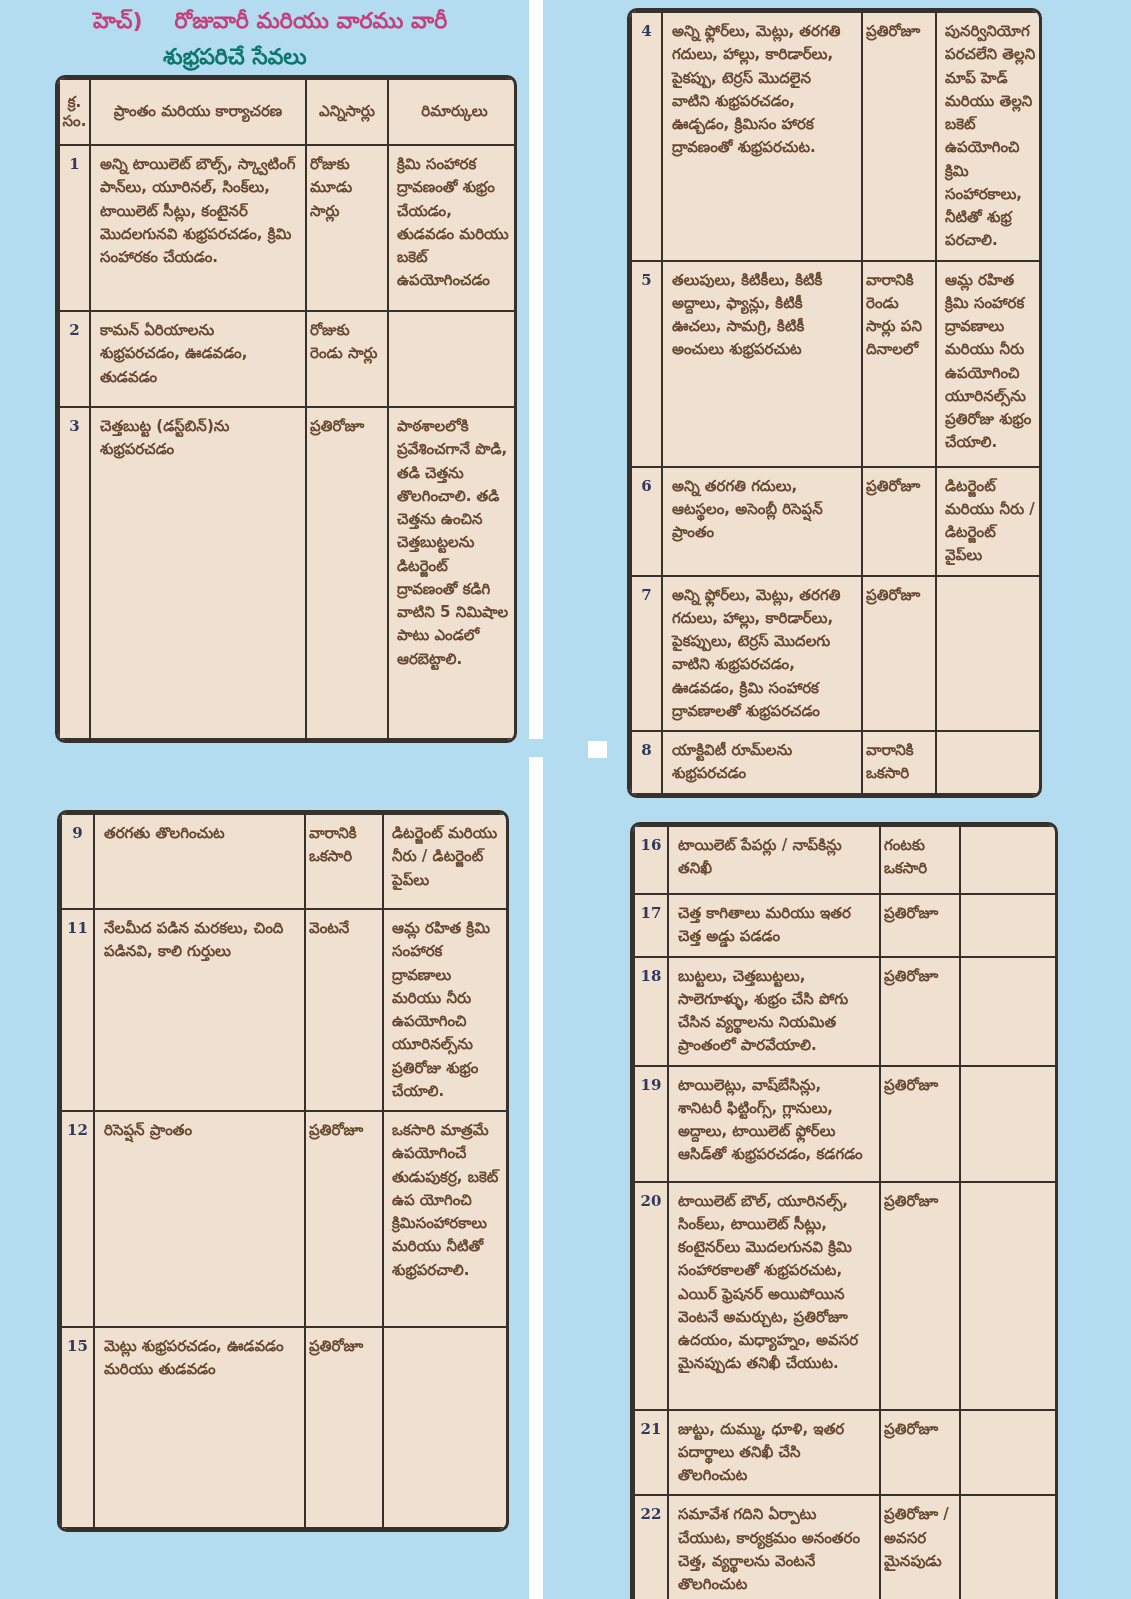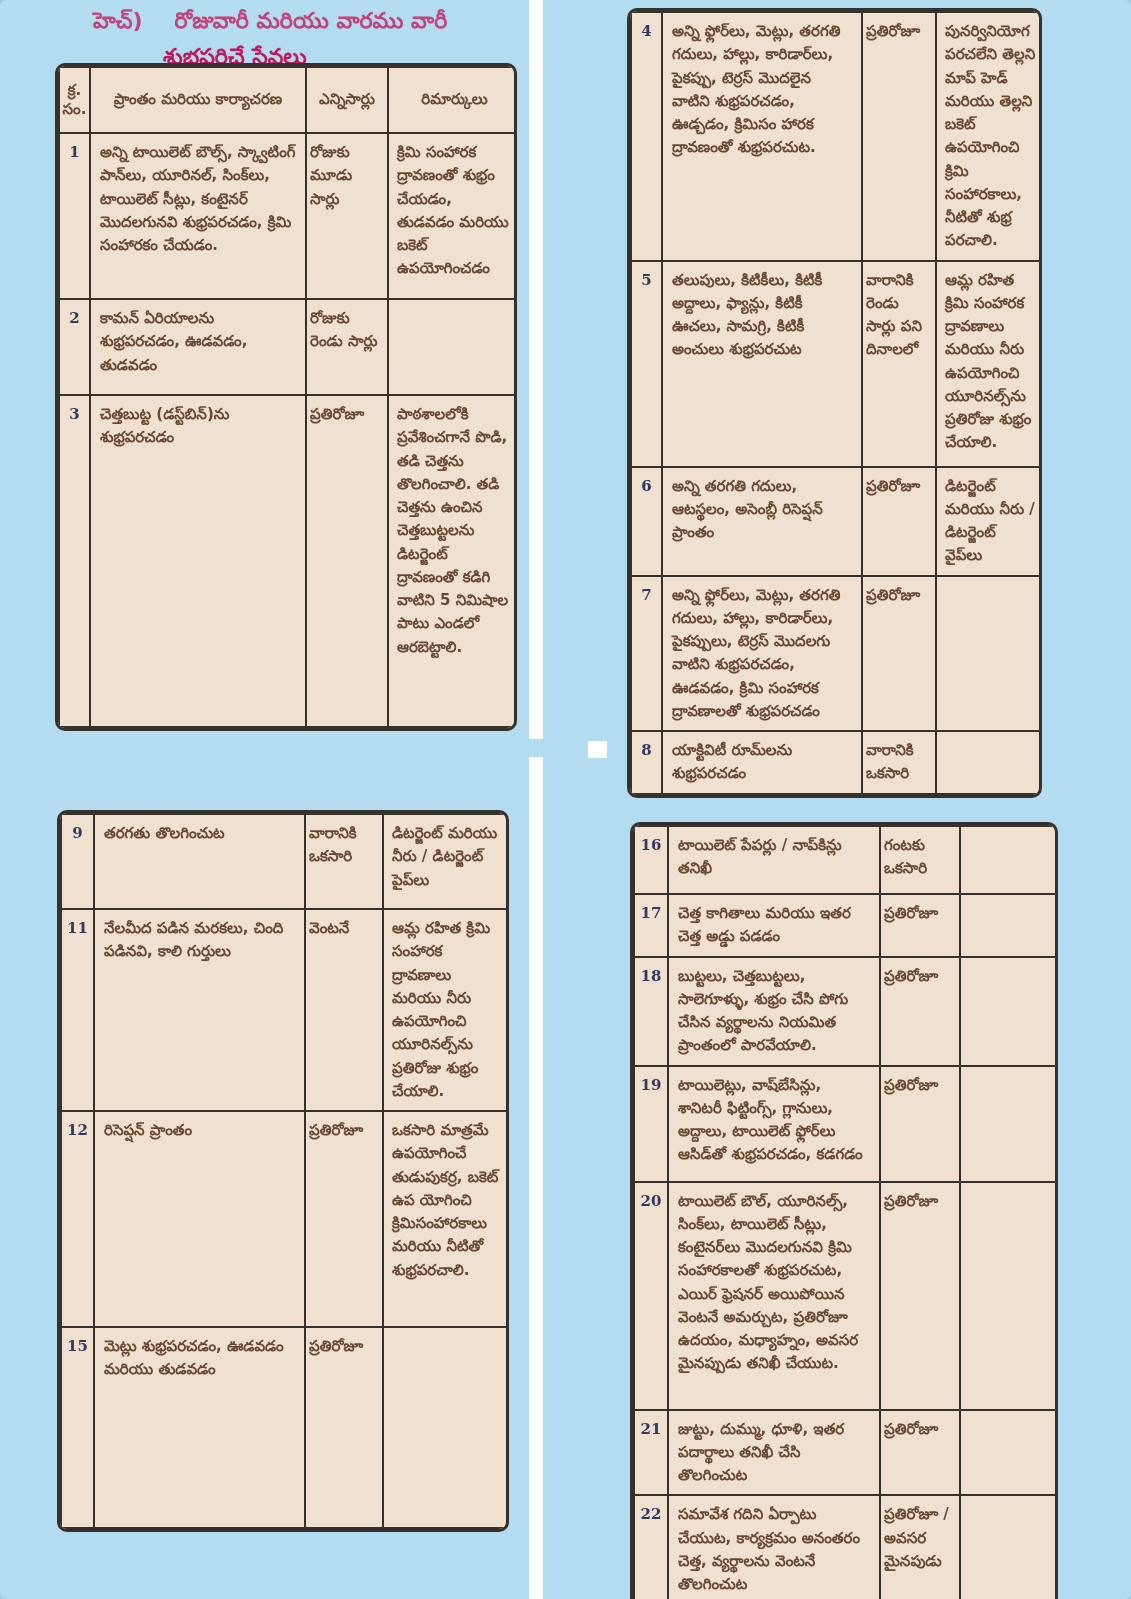--- a/index.html
+++ b/index.html
@@ -3,35 +3,34 @@
 <meta charset="utf-8">
 <style>
   * { margin:0; padding:0; box-sizing:border-box; }
   html,body { background:#9fc9e0; }
   .page {
     position:relative;
     width:1131px; height:1599px;
     background:#b4dcf0;
     overflow:hidden;
     font-family:"DejaVu Sans", sans-serif;
-    border-radius:6px;
   }
 
   
   .white-strip { position:absolute; left:529px; width:14px; background:#ffffff; }
   .strip-top { top:0; height:739px; }
   .strip-bottom { top:757px; height:842px; }
   .white-square { position:absolute; left:588px; top:741px; width:19px; height:17px; background:#ffffff; }
   .dots { position:absolute; left:822px; top:748px; color:#4a4a4a; font-size:11px; letter-spacing:6px; font-weight:bold; }
 
   
   .title-row { position:absolute; top:10px; left:93px; width:420px; color:#c1437c; font-weight:bold; font-size:22px; line-height:1.0; }
   .t-prefix { display:inline-block; }
   .t-line1 { display:inline-block; margin-left:32px; }
-  .t-line2 { position:absolute; top:44px; left:163px; color:#be185d; font-weight:bold; font-size:22px; }
+  .t-line2 { position:absolute; top:44px; left:163px; color:#0f766e; font-weight:bold; font-size:22px; }
 
   
   .tbl-wrap {
     position:absolute;
     border:3px solid #37312c;
     border-radius:10px;
     background:#f0e0cf;
     overflow:hidden;
   }
   .tbl-wrap table { width:100%; border-collapse:collapse; table-layout:fixed; }
@@ -43,21 +42,21 @@
     line-height:1.55;
     font-weight:bold;
     padding:7px 9px;
     overflow:hidden;
   }
   .tbl-wrap th { vertical-align:middle; text-align:center; padding:4px 2px; white-space:pre-line; line-height:1.3; }
   td.c-no-cell { text-align:center; padding:7px 2px; font-family:"DejaVu Serif", serif; color:#303a5e; font-size:15px; }
   td.c-freq-cell { padding:7px 3px; }
   td.c-rem-cell { padding:7px 8px; }
 
-  #w1 { left:55px;  top:63px;  width:462px; }
+  #w1 { left:55px;  top:75px;  width:462px; }
   #w2 { left:627px; top:8px;   width:415px; }
   #w3 { left:57px;  top:810px; width:452px; }
   #w4 { left:630px; top:822px; width:428px; }
 
   
   #w1 .c-no{width:31px} #w1 .c-act{width:216px} #w1 .c-freq{width:82px} #w1 .c-rem{width:133px}
   #w2 .c-no{width:31px} #w2 .c-act{width:200px} #w2 .c-freq{width:74px} #w2 .c-rem{width:110px}
   #w3 .c-no{width:33px} #w3 .c-act{width:211px} #w3 .c-freq{width:78px} #w3 .c-rem{width:130px}
   #w4 .c-no{width:34px} #w4 .c-act{width:212px} #w4 .c-freq{width:80px} #w4 .c-rem{width:102px}
 

